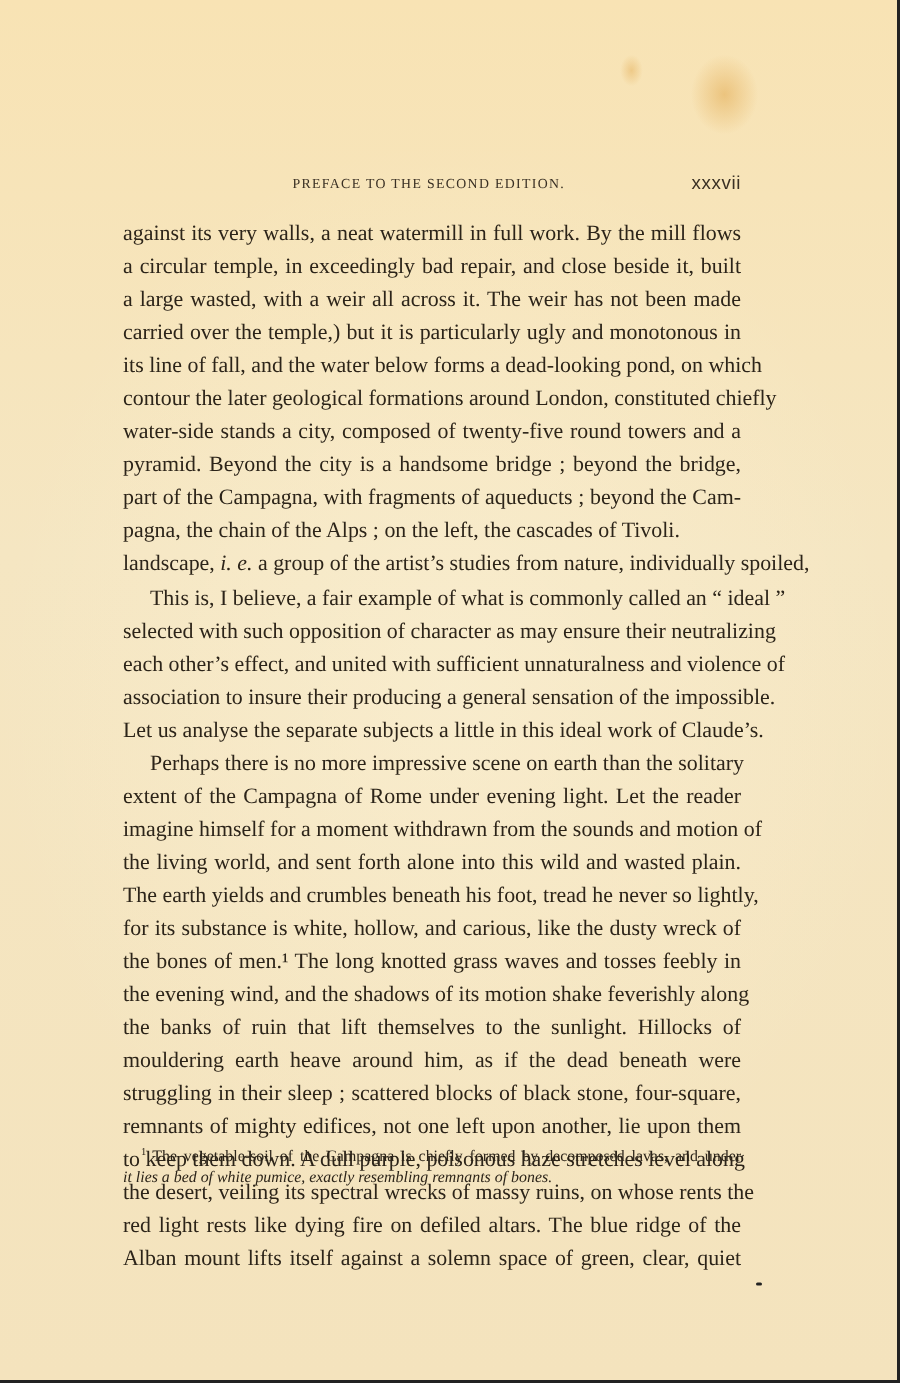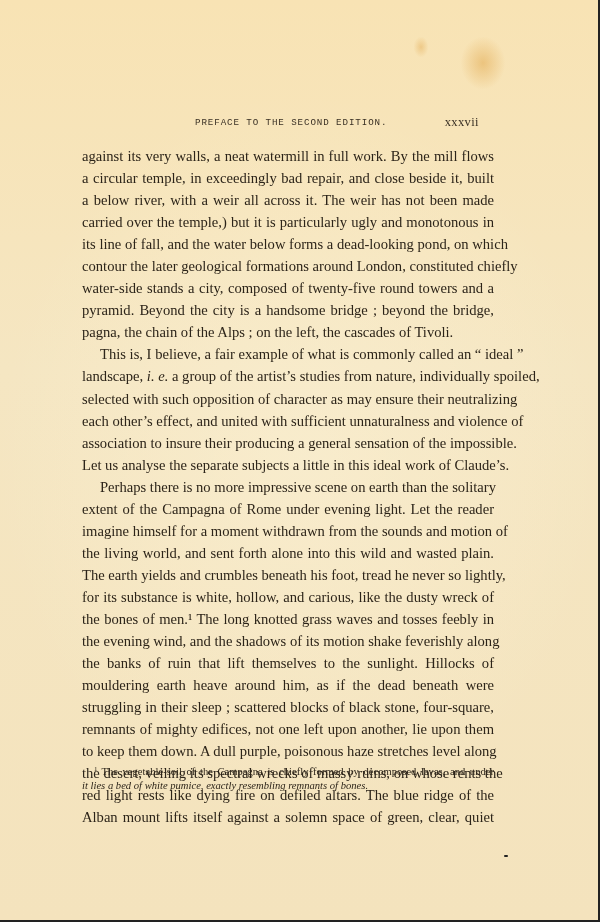--- a/index.html
+++ b/index.html
@@ -19,26 +19,26 @@
     border-right: 2px solid #222;
     border-bottom: 2px solid #222;
     font-family: "DejaVu Serif", "Liberation Serif", serif;
     color: #2a2218;
   }
   .running-head {
     position: absolute; top: 117px; left: 82px; width: 412px; height: 16px;
   }
   .running-title {
     position: absolute; left: 113px; top: 0;
-    font-family: Liberation Mono, monospace;
+    font-family: Liberation Serif, serif;
     font-size: 9.2px; letter-spacing: 0.9px; color: #3a3024;
   }
   .page-number {
-    position: absolute; right: 15px; top: -2px;
-    font-family: Liberation Serif, serif;
+    position: absolute; right: 0; top: -2px;
+    font-family: Liberation Sans, sans-serif;
     font-size: 12.5px; letter-spacing: 0.4px; color: #3a3024;
   }
   .body-text {
     position: absolute; left: 82px; top: 145px; width: 412px;
     font-family: "Liberation Serif", serif;
     font-size: 14.6px; line-height: 22.05px; color: #2c2419;
   }
   .line {
     display: block; height: 22.05px; white-space: nowrap;
     text-align: justify; text-align-last: justify;
@@ -65,29 +65,30 @@
 <div class="page">
 
   <div class="running-head">
     <span class="running-title">PREFACE TO THE SECOND EDITION.</span>
     <span class="page-number">xxxvii</span>
   </div>
 
   <div class="body-text" id="body-text">
       <span class="line">against its very walls, a neat watermill in full work.  By the mill flows</span>
       <span class="line">a circular temple, in exceedingly bad repair, and close beside it, built</span>
-      <span class="line">a below river, with a weir all across it.  The weir has not been made</span>
+      <span class="line">a large wasted, with a weir all across it.  The weir has not been made</span>
       <span class="line">carried over the temple,) but it is particularly ugly and monotonous in</span>
       <span class="line">its line of fall, and the water below forms a dead-looking pond, on which</span>
       <span class="line">contour the later geological formations around London, constituted chiefly</span>
       <span class="line">water-side stands a city, composed of twenty-five round towers and a</span>
       <span class="line">pyramid.  Beyond the city is a handsome bridge ; beyond the bridge,</span>
+      <span class="line">part of the Campagna, with fragments of aqueducts ; beyond the Cam-</span>
       <span class="line last">pagna, the chain of the Alps ; on the left, the cascades of Tivoli.</span>
+      <span class="line">landscape, <i>i. e.</i> a group of the artist’s studies from nature, individually spoiled,</span>
       <span class="line indent">This is, I believe, a fair example of what is commonly called an “ ideal ”</span>
-      <span class="line">landscape, <i>i. e.</i> a group of the artist’s studies from nature, individually spoiled,</span>
       <span class="line">selected with such opposition of character as may ensure their neutralizing</span>
       <span class="line">each other’s effect, and united with sufficient unnaturalness and violence of</span>
       <span class="line">association to insure their producing a general sensation of the impossible.</span>
       <span class="line last">Let us analyse the separate subjects a little in this ideal work of Claude’s.</span>
       <span class="line indent">Perhaps there is no more impressive scene on earth than the solitary</span>
       <span class="line">extent of the Campagna of Rome under evening light.  Let the reader</span>
       <span class="line">imagine himself for a moment withdrawn from the sounds and motion of</span>
       <span class="line">the living world, and sent forth alone into this wild and wasted plain.</span>
       <span class="line">The earth yields and crumbles beneath his foot, tread he never so lightly,</span>
       <span class="line">for its substance is white, hollow, and carious, like the dusty wreck of</span>

